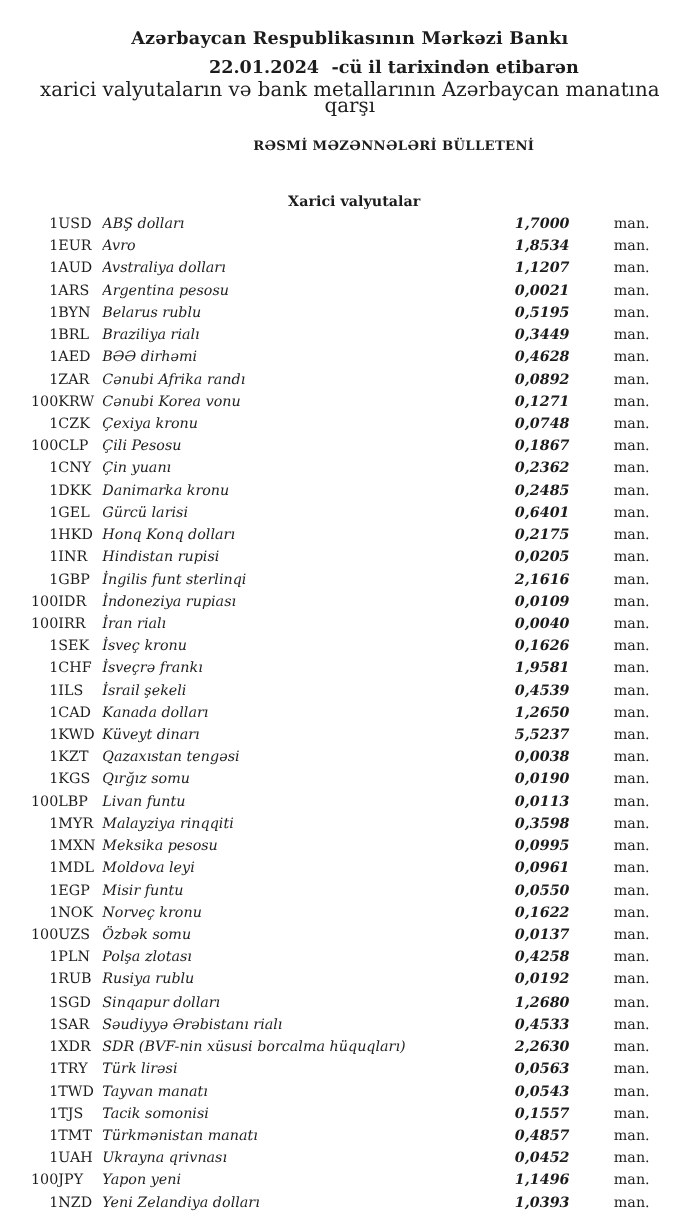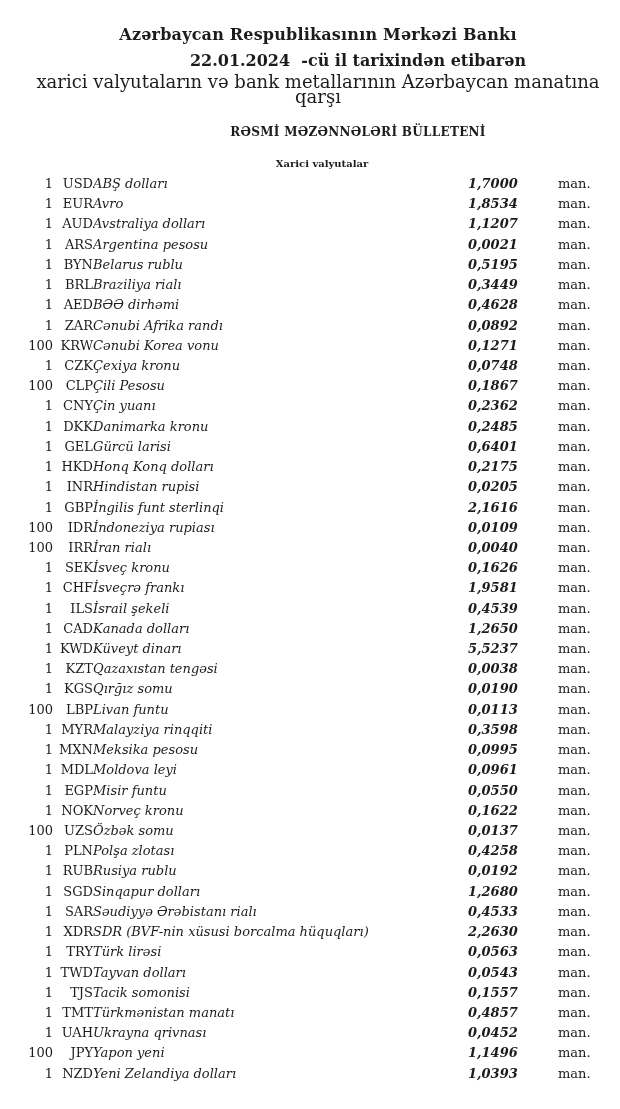--- a/index.html
+++ b/index.html
@@ -22,33 +22,33 @@
     line-height:15px; margin-left:80px; white-space:pre-wrap;
   }
   .subtitle-line {
     margin-top:6px; font-size:18px; font-weight:normal; line-height:15px;
   }
   .bulletin-title {
     margin-top:20px; font-size:12px; font-weight:bold;
     line-height:16px; margin-left:80px; letter-spacing:0.3px;
   }
   .section-title {
-    margin-top:16px; padding-left:24px; text-align:center;
-    font-size:10px; font-weight:bold; line-height:15px;
+    margin-top:36px; padding-left:24px; text-align:center;
+    font-size:13px; font-weight:bold; line-height:15px;
   }
 
   .rates-table { margin-top:3px; }
   .row {
     display:flex; align-items:baseline;
     height:20.22px; line-height:20.22px;
     padding:0 25px 0 18px;
     font-size:13px;
   }
   .qty  { width:35px; text-align:right; flex:none; }
-  .code { width:40px; text-align:right; flex:none; }
+  .code { width:40px; text-align:left; flex:none; }
   .name { flex:1 1 auto; text-align:left; white-space:nowrap; overflow:hidden;font-style:italic; }
   .rate { width:80px; flex:none; text-align:left; font-weight:bold; font-style:italic; }
   .man  { width:47px; flex:none; padding-left:10px; text-align:left; }
 </style>
 </head>
 <body>
 
 <div class="page">
 
   <div class="header">
@@ -369,21 +369,21 @@
     <span class="qty">1</span>
     <span class="code">TRY</span>
     <span class="name">Türk lirəsi</span>
     <span class="rate">0,0563</span>
     <span class="man">man.</span>
   </div>
 
   <div class="row">
     <span class="qty">1</span>
     <span class="code">TWD</span>
-    <span class="name">Tayvan dolları</span>
+    <span class="name">Tayvan manatı</span>
     <span class="rate">0,0543</span>
     <span class="man">man.</span>
   </div>
 
   <div class="row">
     <span class="qty">1</span>
     <span class="code">TJS</span>
     <span class="name">Tacik somonisi</span>
     <span class="rate">0,1557</span>
     <span class="man">man.</span>

